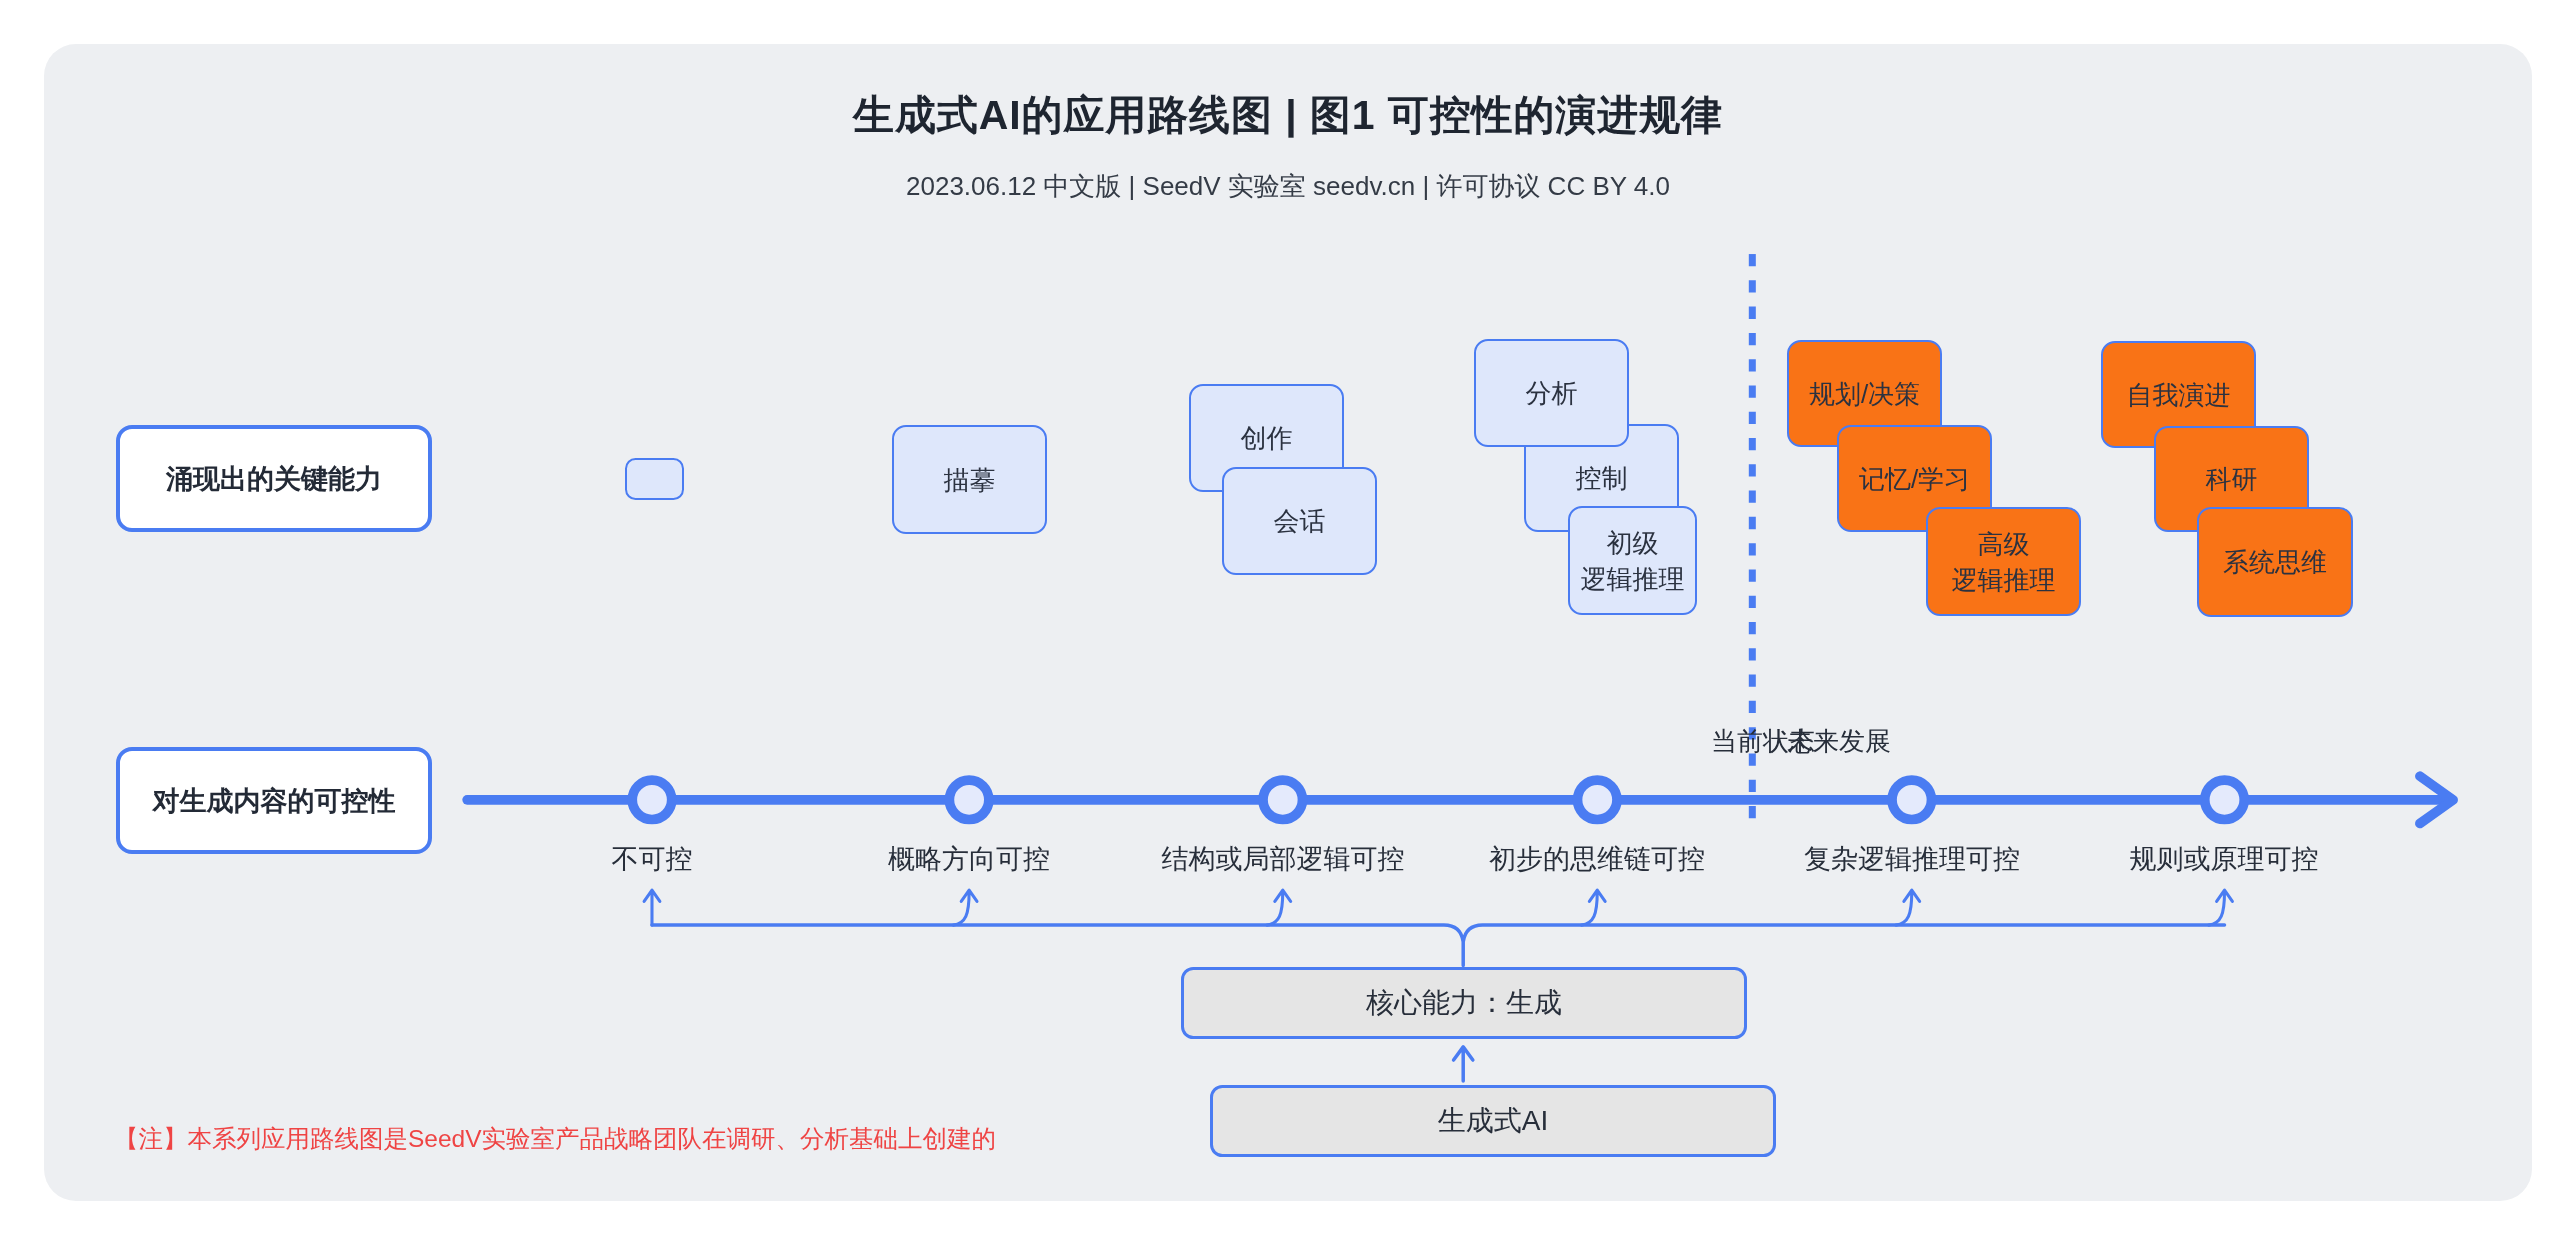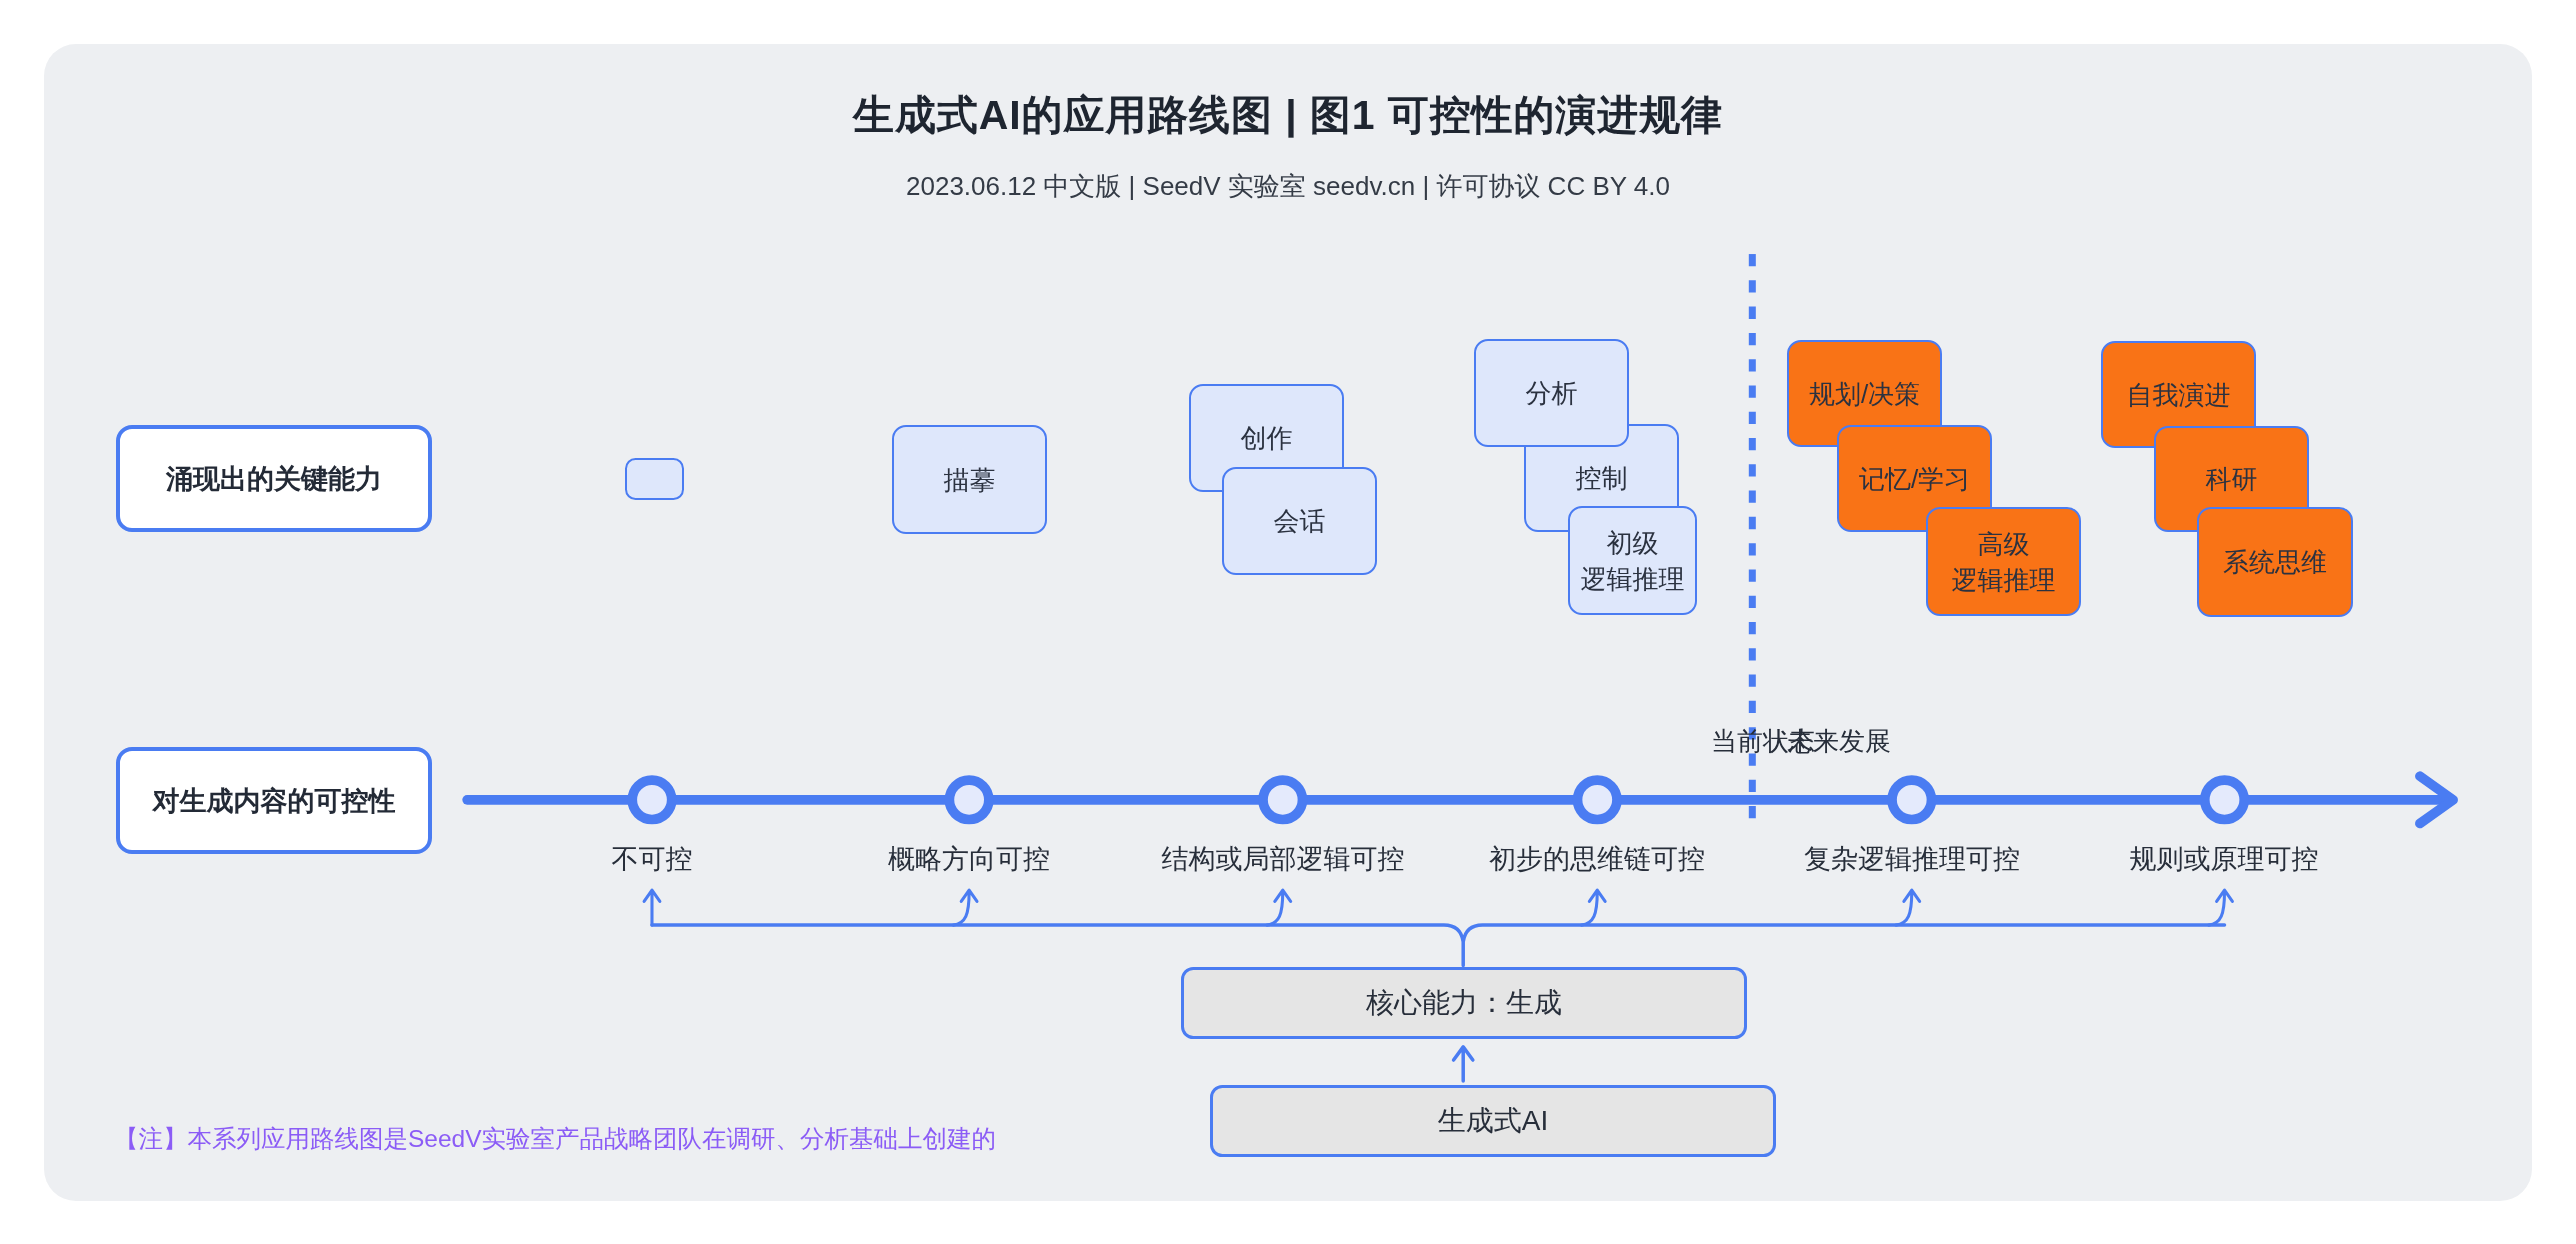--- a/index.html
+++ b/index.html
@@ -41,21 +41,21 @@
     position:absolute;top:724px;font-size:26px;color:#272e3a;
   }
   .bottom-box{
     position:absolute;left:1181px;width:566px;height:72px;
     background:#e5e5e5;border:3.5px solid #4a7cf2;border-radius:12.3px;
     box-sizing:border-box;display:flex;align-items:center;justify-content:center;
     font-size:28px;color:#272e3a;
   }
   .note{
     position:absolute;left:114px;top:1122px;
-    font-size:24.5px;color:#8b5cf6;
+    font-size:24.5px;color:#ef4444;
   }
   svg.overlay{position:absolute;left:0;top:0;}
 </style>
 </head>
 <body>
 
 <div class="canvas">
   <div class="panel"></div>
 
   <div class="title">生成式AI的应用路线图 | 图1 可控性的演进规律</div>

